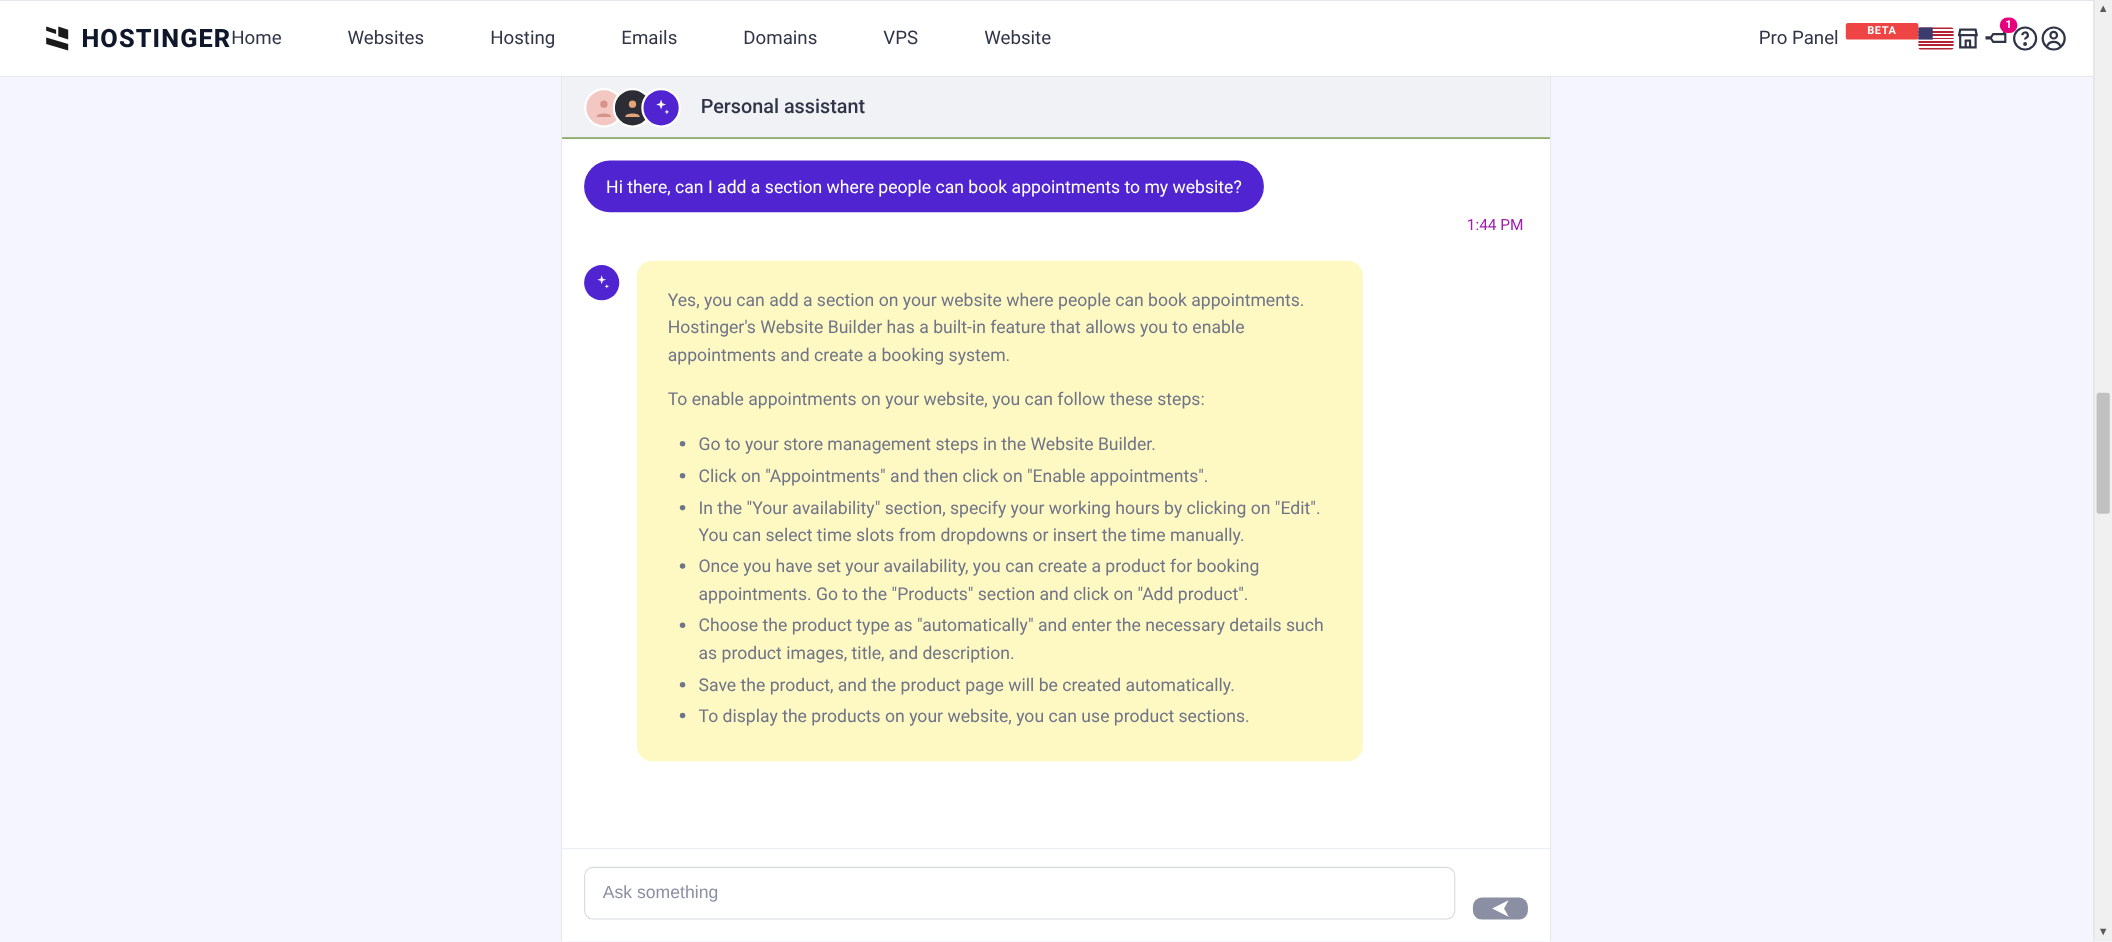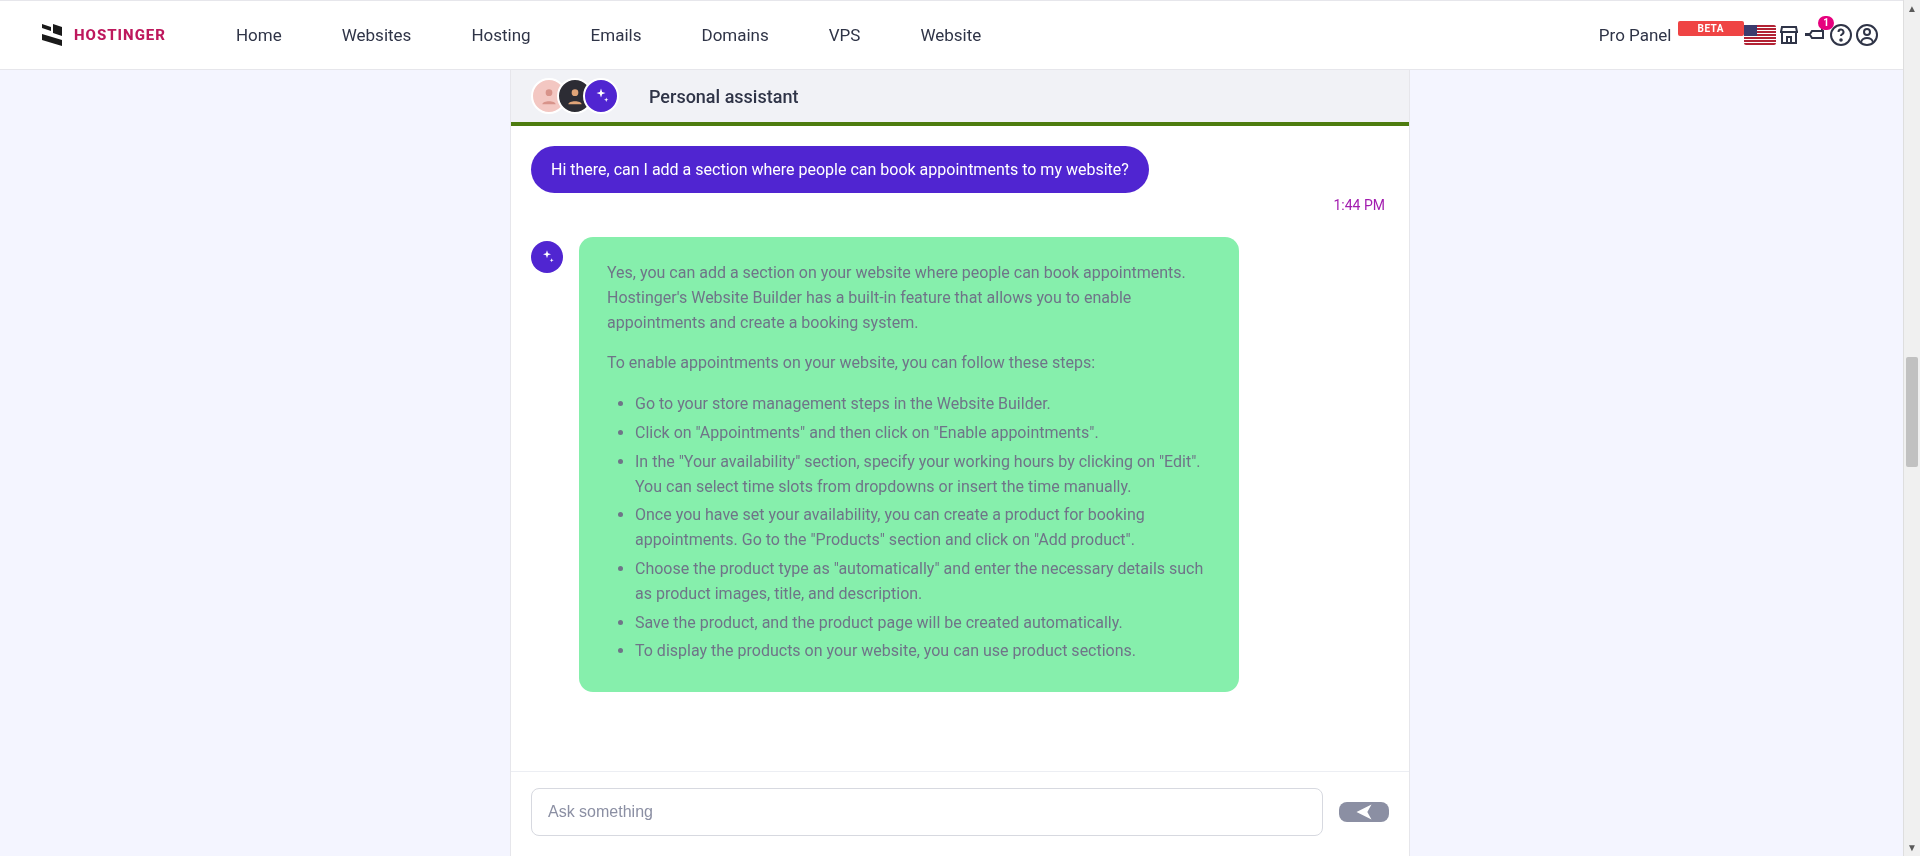--- a/index.html
+++ b/index.html
@@ -21,33 +21,32 @@
     border-bottom: 1px solid #e6e6eb;
     display: flex;
     align-items: center;
     padding: 0 40px;
   }
   .logo {
     display: flex;
     align-items: center;
     gap: 10px;
     font-weight: 800;
-    font-size: 15px;
+    font-size: 23px;
     letter-spacing: 1px;
-    color: #be185d;
+    color: #0f172a;
   }
   .logo-mark {
     width: 24px;
     height: 26px;
     position: relative;
   }
   .nav {
     display: flex;
     gap: 60px;
-    margin-left: 70px;
     flex: 1;
   }
   .nav a {
     text-decoration: none;
     color: #2f3447;
     font-size: 17px;
     cursor: pointer;
   }
   .right-nav {
     display: flex;
@@ -140,23 +139,23 @@
     flex-direction: column;
     height: 100%;
     position: relative;
   }
 
   .chat-header {
     height: 56px;
     background: #f1f2f6;
     display: flex;
     align-items: center;
-    gap: 30px;
+    gap: 18px;
     padding: 0 20px;
-    border-bottom: 4px solid #4d7c0f;
+    border-bottom: 1px solid #4d7c0f;
   }
   .avatar-stack {
     display: flex;
   }
   .avatar {
     width: 36px;
     height: 36px;
     border-radius: 50%;
     border: 2px solid #fff;
     margin-left: -10px;
@@ -226,21 +225,21 @@
     height: 32px;
     border-radius: 50%;
     background: #5025d1;
     display: flex;
     align-items: center;
     justify-content: center;
     flex-shrink: 0;
     margin-top: 4px;
   }
   .assistant-bubble {
-    background: #86efac;
+    background: #fef9c3;
     border-radius: 14px;
     padding: 24px 28px;
     max-width: 660px;
     color: #6f7488;
     font-size: 16px;
     line-height: 1.55;
   }
   .assistant-bubble p { margin-bottom: 16px; }
   .assistant-bubble p:last-child { margin-bottom: 0; }
   .assistant-bubble ul {
@@ -248,21 +247,21 @@
     margin-top: 4px;
   }
   .assistant-bubble li {
     margin-bottom: 4px;
   }
 
   .chat-input-row {
     padding: 16px 20px 20px 20px;
     display: flex;
     gap: 16px;
-    align-items: center;
+    align-items: flex-end;
     border-top: 1px solid #eceef3;
     background: #fff;
   }
   .chat-input {
     flex: 1;
     border: 1px solid #d7d9e0;
     border-radius: 8px;
     padding: 14px 16px;
     font-size: 16px;
     color: #2f3447;

